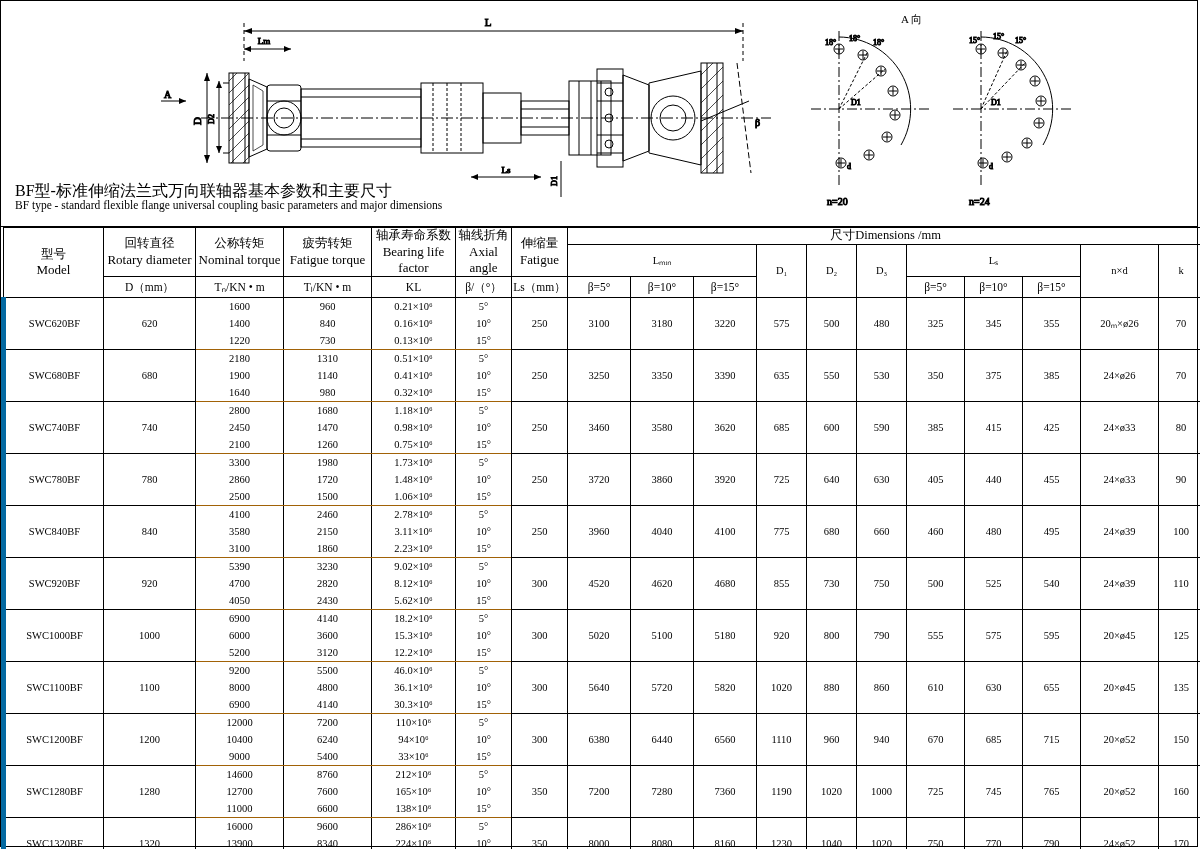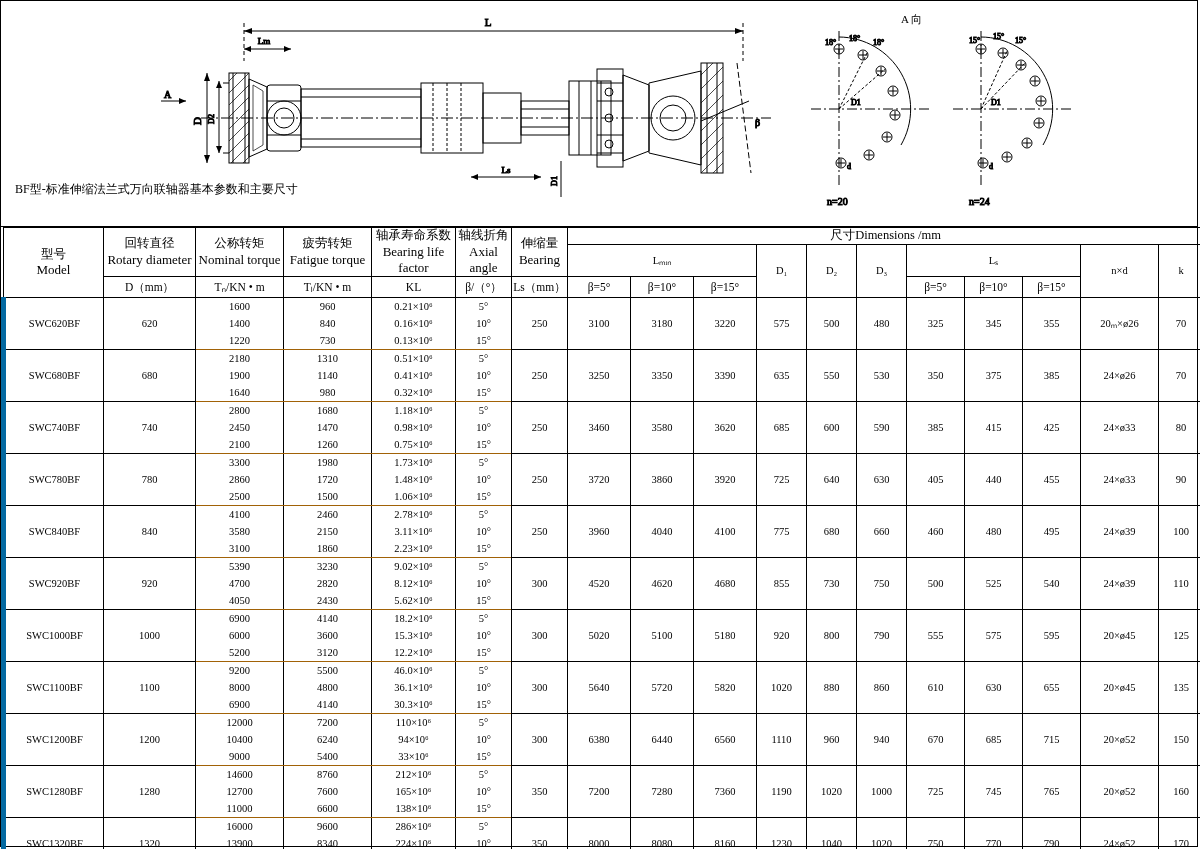--- a/index.html
+++ b/index.html
@@ -24,21 +24,21 @@
     box-sizing:border-box;
   }
   #drawing svg{display:block;}
   .capt{
     position:absolute;
     left:14px;
     font-size:11px;
     font-family:"Liberation Serif", serif;
     white-space:nowrap;
   }
-  .capt.cn{top:180px;font-size:12px;font-family:Liberation Serif, serif;}
+  .capt.cn{top:180px;font-size:16px;font-family:Liberation Serif, serif;}
   .capt.en{top:198px;font-size:11.5px;}
 
   
   table{
     border-collapse:collapse;
     width:100%;
     table-layout:fixed;
   }
   table td,table th{
     border:1px solid #000;
@@ -257,20 +257,21 @@
         <text x="992" y="38" font-size="8" font-family="Liberation Serif, serif" fill="#000">15°</text>
         <text x="1014" y="42" font-size="8" font-family="Liberation Serif, serif" fill="#000">15°</text>
         <text x="990" y="104" font-size="8" font-family="Liberation Serif, serif" fill="#000">D1</text>
         <text x="988" y="168" font-size="8" font-family="Liberation Serif, serif" fill="#000">d</text>
         <text x="968" y="204" font-size="10" font-family="Liberation Serif, serif" fill="#000">n=24</text>
       </g>
       <text x="900" y="22" font-size="11" font-family="Liberation Serif, serif" fill="#000">A 向</text>
     </svg>
 
     <div class="capt cn">BF型-标准伸缩法兰式万向联轴器基本参数和主要尺寸</div>
+    <div class="capt en">BF type - standard flexible flange universal coupling basic parameters and major dimensions</div>
   </div>
 
   <table>
     <colgroup>
       <col style="width:100px">
         <col style="width:92px">
         <col style="width:88px">
         <col style="width:88px">
       <col style="width:84px">
         <col style="width:56px">
@@ -308,21 +309,21 @@
         <td rowspan="2">
           <div class="cn">轴承寿命系数</div>
           <div class="en">Bearing life factor</div>
         </td>
         <td rowspan="2">
           <div class="cn">轴线折角</div>
           <div class="en">Axial angle</div>
         </td>
         <td rowspan="2">
           <div class="cn">伸缩量</div>
-          <div class="en">Bearing</div>
+          <div class="en">Fatigue</div>
         </td>
         <td colspan="11">尺寸Dimensions /mm</td>
       </tr>
       <tr class="hdr">
         <td colspan="3" class="small">Lₘᵢₙ</td>
         <td rowspan="2" class="small">D₁</td>
         <td rowspan="2" class="small">D₂</td>
         <td rowspan="2" class="small">D₃</td>
         <td colspan="3" class="small">Lₛ</td>
         <td rowspan="2" class="small">n×d</td>

